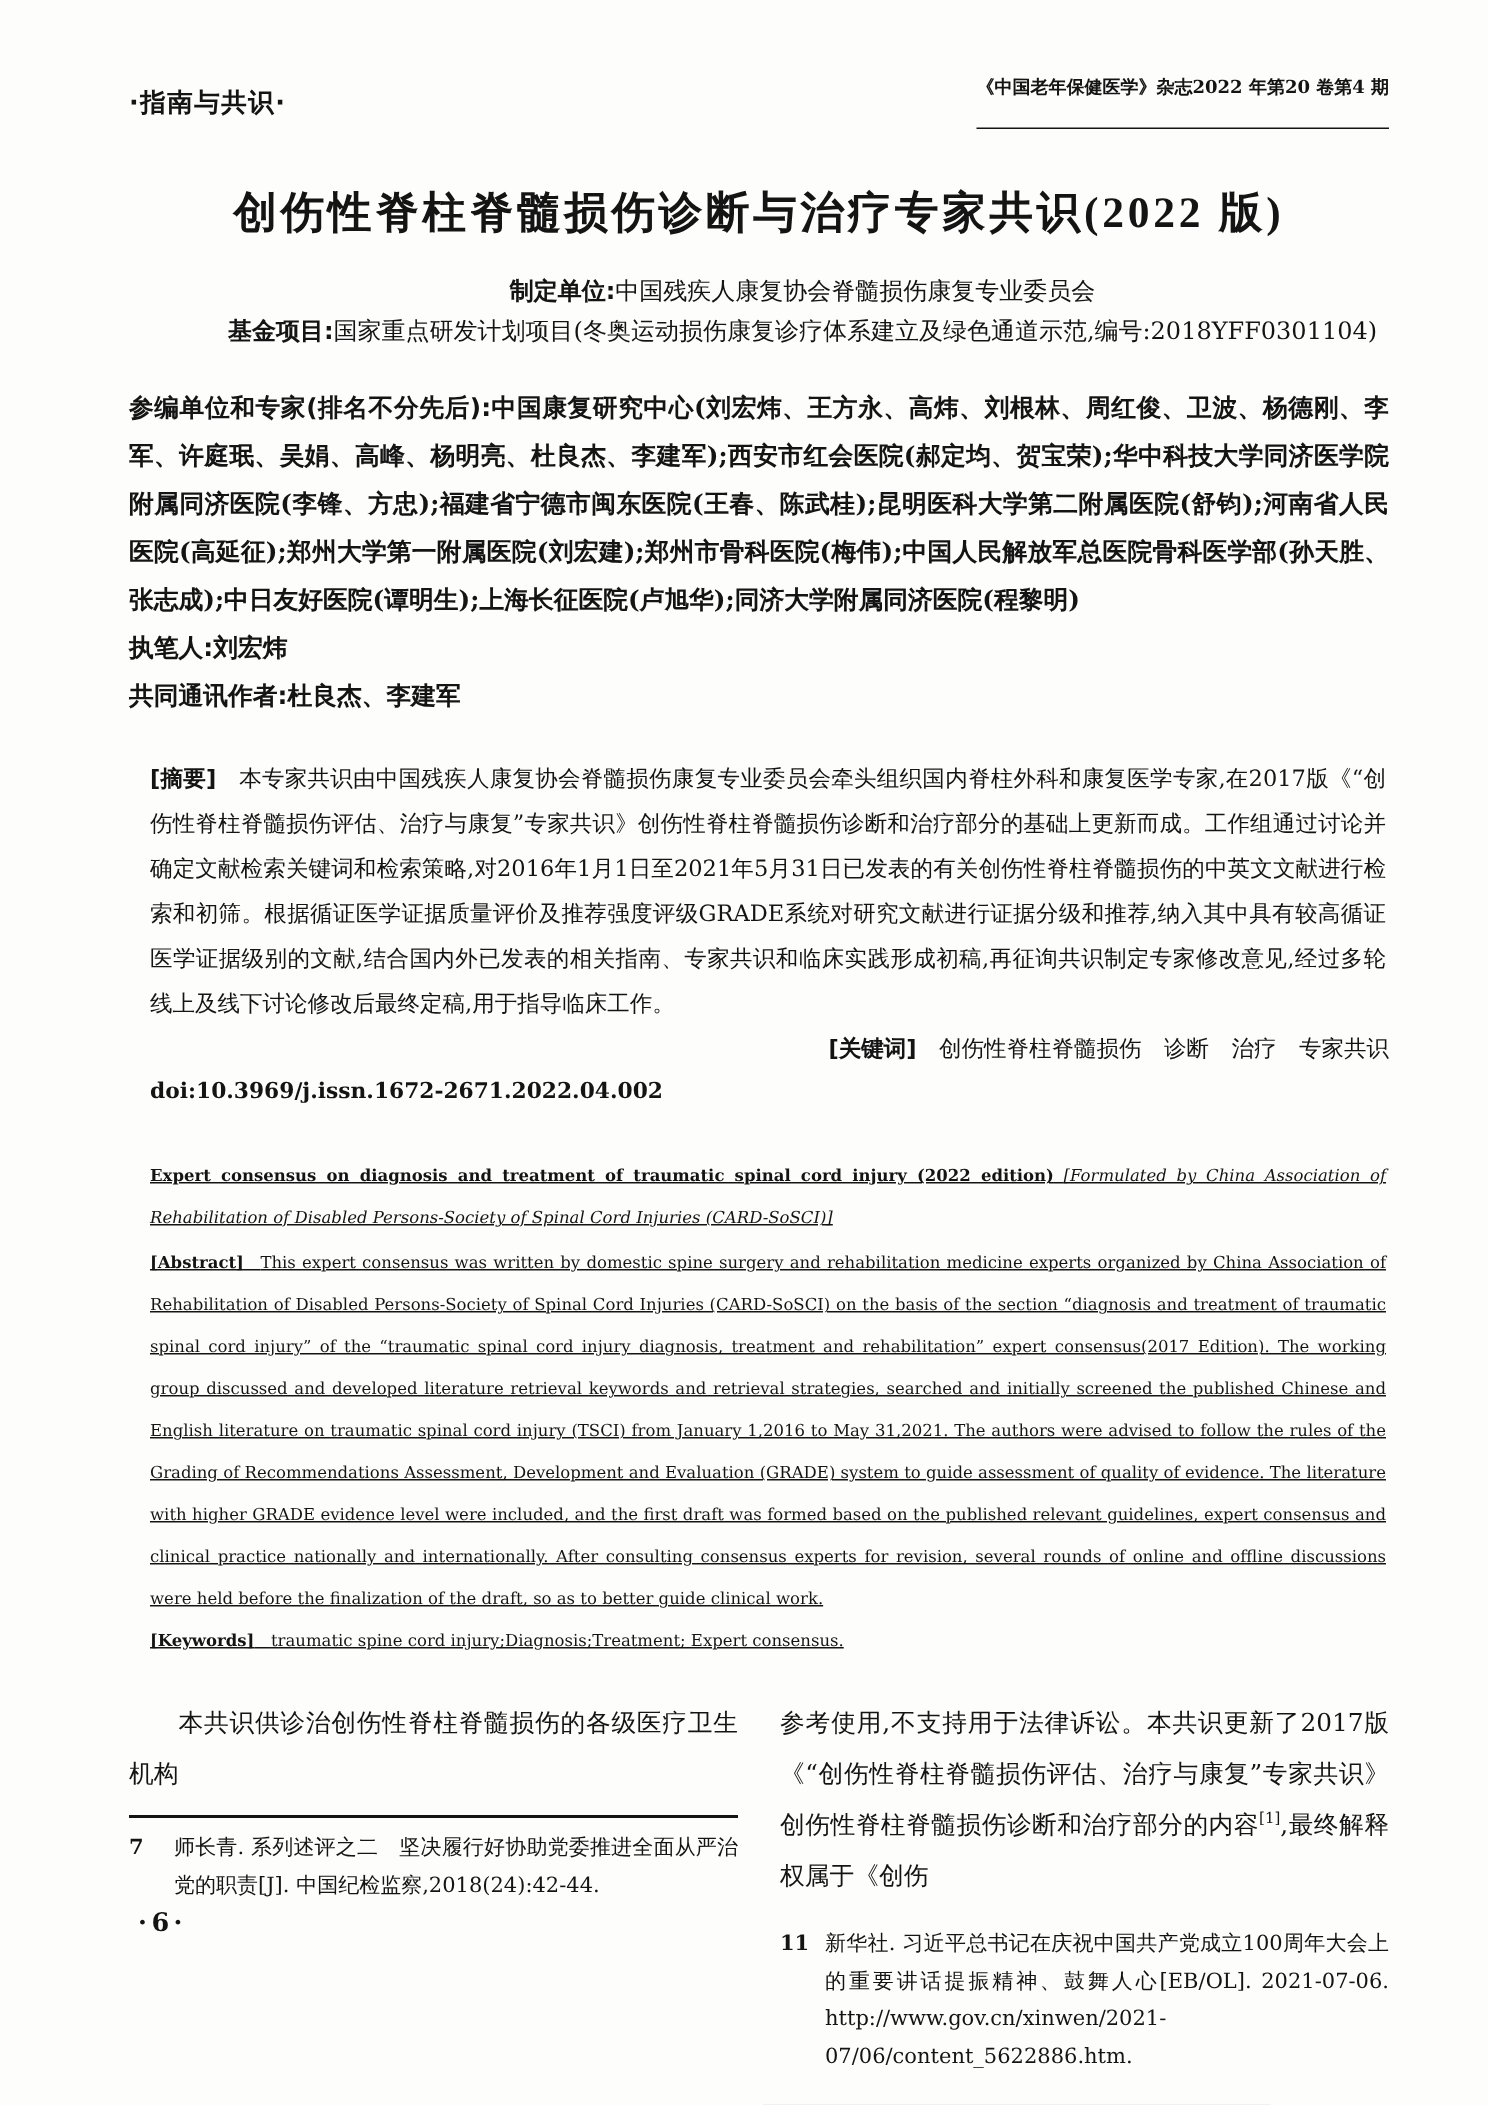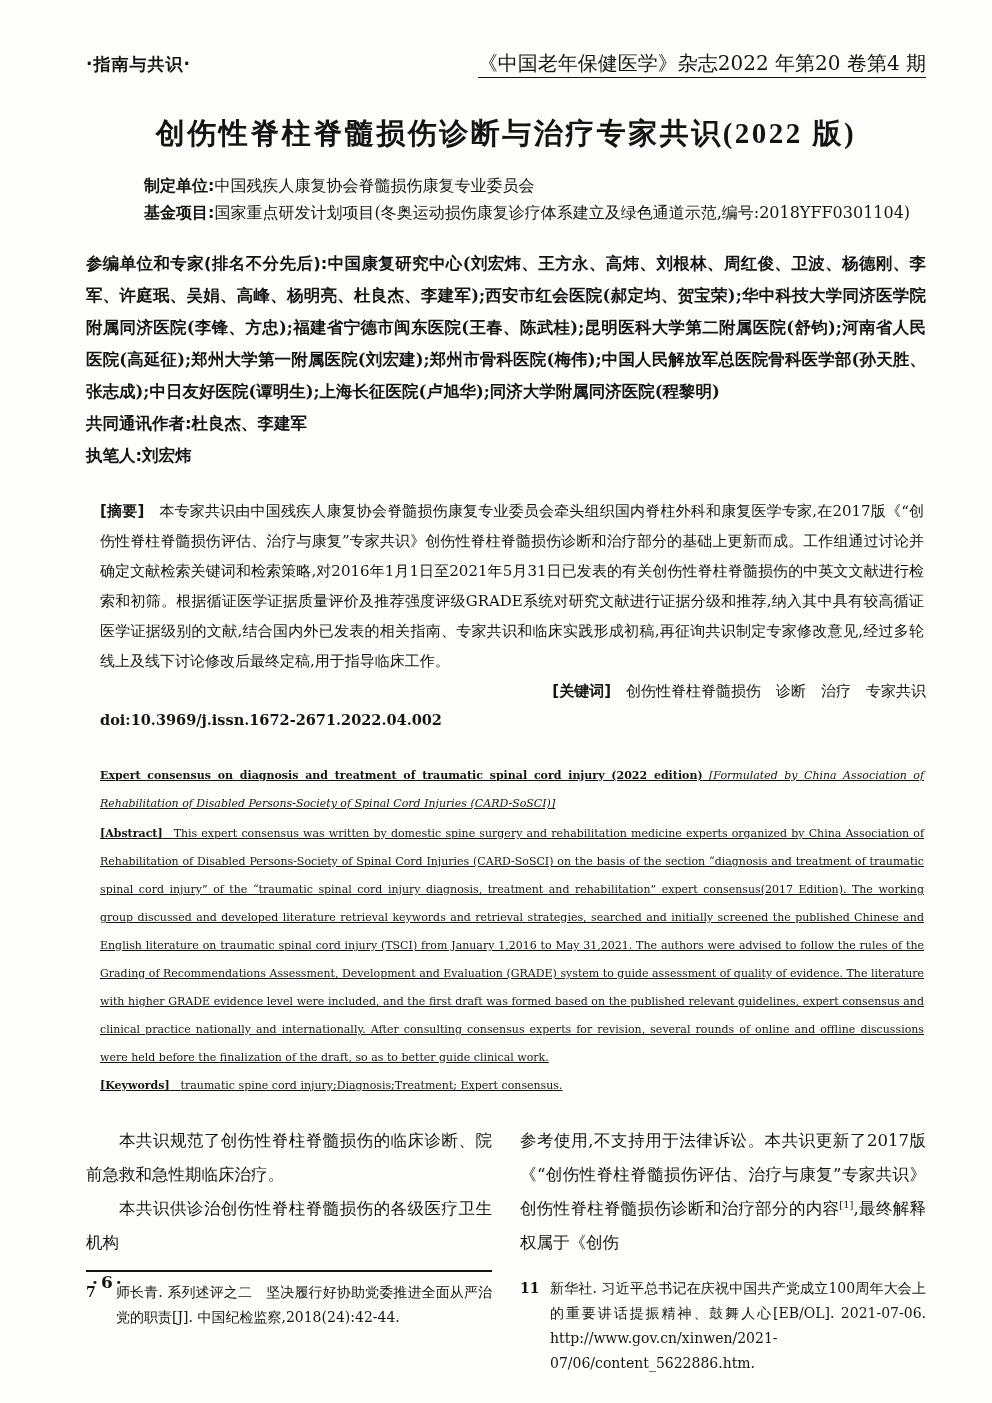--- a/index.html
+++ b/index.html
@@ -10,25 +10,25 @@
     margin:0 auto;
     background:#fdfdfc;
     color:#141414;
     font-family:"DejaVu Serif","Liberation Serif",serif;
     padding:50px 66px 0 86px;
     overflow:hidden;
   }
   
   .hdr { display:flex; justify-content:space-between; align-items:center; }
   .hdr-section { font-family:"DejaVu Sans","Liberation Sans",sans-serif; font-weight:bold; font-size:17px; letter-spacing:1px; }
-  .hdr-journal { font-size:20px; font-weight:normal; border-bottom:1.5px solid #141414; padding-bottom:0; }
+  .hdr-journal { font-size:12px; font-weight:bold; border-bottom:1.5px solid #141414; padding-bottom:18px; }
   
   .title { margin-top:36px; text-align:center; font-size:29px; font-weight:bold; letter-spacing:2.5px; font-family:Liberation Serif, serif; }
   
-  .meta { margin-top:18px; padding-left:58px; font-size:16px; line-height:27px; }
+  .meta { margin-top:18px; padding-left:58px; font-size:16px; line-height:27px;text-align:center; }
   .meta b, .lbl { font-weight:bold; font-family:"DejaVu Sans","Liberation Sans",sans-serif; }
   
   .contrib { margin-top:22px; font-size:16.5px; line-height:32px; text-align:justify; font-weight:bold; }
   .contrib-line { font-size:16.5px; line-height:32px; font-weight:bold; }
   
   .abs-cn { margin-top:24px; padding:0 2px 0 14px; font-size:15px; line-height:30px; text-align:justify; }
   .kw-line { padding-left:14px; font-size:15px; line-height:30px;text-align:right; }
   .doi-line { padding-left:14px; font-size:14.5px; line-height:28px; font-weight:bold; }
   
   .en { margin-top:28px; padding:0 2px 0 14px; font-size:11px; line-height:28px; text-align:justify;text-decoration:underline; }
@@ -67,24 +67,24 @@
     </div>
     <div>
       <b class="lbl">基金项目:</b><span>国家重点研发计划项目(冬奥运动损伤康复诊疗体系建立及绿色通道示范,编号:2018YFF0301104)</span>
     </div>
   </div>
 
   <div class="contrib">
     <span class="lbl">参编单位和专家(排名不分先后):</span><span>中国康复研究中心(刘宏炜、王方永、高炜、刘根林、周红俊、卫波、杨德刚、李军、许庭珉、吴娟、高峰、杨明亮、杜良杰、李建军);西安市红会医院(郝定均、贺宝荣);华中科技大学同济医学院附属同济医院(李锋、方忠);福建省宁德市闽东医院(王春、陈武桂);昆明医科大学第二附属医院(舒钧);河南省人民医院(高延征);郑州大学第一附属医院(刘宏建);郑州市骨科医院(梅伟);中国人民解放军总医院骨科医学部(孙天胜、张志成);中日友好医院(谭明生);上海长征医院(卢旭华);同济大学附属同济医院(程黎明)</span>
   </div>
   <div class="contrib-line">
-    <span class="lbl">共同通讯作者:</span><span>杜良杰、李建军</span>
+    <span class="lbl">执笔人:</span><span>刘宏炜</span>
   </div>
   <div class="contrib-line">
-    <span class="lbl">执笔人:</span><span>刘宏炜</span>
+    <span class="lbl">共同通讯作者:</span><span>杜良杰、李建军</span>
   </div>
 
   <div class="abs-cn">
     <b class="lbl">[摘要]</b> <span>本专家共识由中国残疾人康复协会脊髓损伤康复专业委员会牵头组织国内脊柱外科和康复医学专家,在2017版《“创伤性脊柱脊髓损伤评估、治疗与康复”专家共识》创伤性脊柱脊髓损伤诊断和治疗部分的基础上更新而成。工作组通过讨论并确定文献检索关键词和检索策略,对2016年1月1日至2021年5月31日已发表的有关创伤性脊柱脊髓损伤的中英文文献进行检索和初筛。根据循证医学证据质量评价及推荐强度评级GRADE系统对研究文献进行证据分级和推荐,纳入其中具有较高循证医学证据级别的文献,结合国内外已发表的相关指南、专家共识和临床实践形成初稿,再征询共识制定专家修改意见,经过多轮线上及线下讨论修改后最终定稿,用于指导临床工作。</span>
   </div>
   <div class="kw-line">
     <b class="lbl">[关键词]</b> <span>创伤性脊柱脊髓损伤　诊断　治疗　专家共识</span>
   </div>
   <div class="doi-line">doi:10.3969/j.issn.1672-2671.2022.04.002</div>
 
@@ -97,21 +97,20 @@
       <b>[Abstract]</b> <span>This expert consensus was written by domestic spine surgery and rehabilitation medicine experts organized by China Association of Rehabilitation of Disabled Persons-Society of Spinal Cord Injuries (CARD-SoSCI) on the basis of the section “diagnosis and treatment of traumatic spinal cord injury” of the “traumatic spinal cord injury diagnosis, treatment and rehabilitation” expert consensus(2017 Edition). The working group discussed and developed literature retrieval keywords and retrieval strategies, searched and initially screened the published Chinese and English literature on traumatic spinal cord injury (TSCI) from January 1,2016 to May 31,2021. The authors were advised to follow the rules of the Grading of Recommendations Assessment, Development and Evaluation (GRADE) system to guide assessment of quality of evidence. The literature with higher GRADE evidence level were included, and the first draft was formed based on the published relevant guidelines, expert consensus and clinical practice nationally and internationally. After consulting consensus experts for revision, several rounds of online and offline discussions were held before the finalization of the draft, so as to better guide clinical work.</span>
     </div>
     <div>
       <b>[Keywords]</b> <span>traumatic spine cord injury;Diagnosis;Treatment; Expert consensus.</span>
     </div>
   </div>
 
   <div class="cols">
 
     <div class="col">
-      <p class="indent">本共识规范了创伤性脊柱脊髓损伤的临床诊断、院前急救和急性期临床治疗。</p>
       <p class="indent">本共识供诊治创伤性脊柱脊髓损伤的各级医疗卫生机构</p>
       <hr class="fn-sep">
       <div class="fn-list">
         <div class="fn">
           <span class="fn-num">7</span>
           <span class="fn-text">师长青. 系列述评之二　坚决履行好协助党委推进全面从严治党的职责[J]. 中国纪检监察,2018(24):42-44.</span>
         </div>
 
       </div>
     </div>

